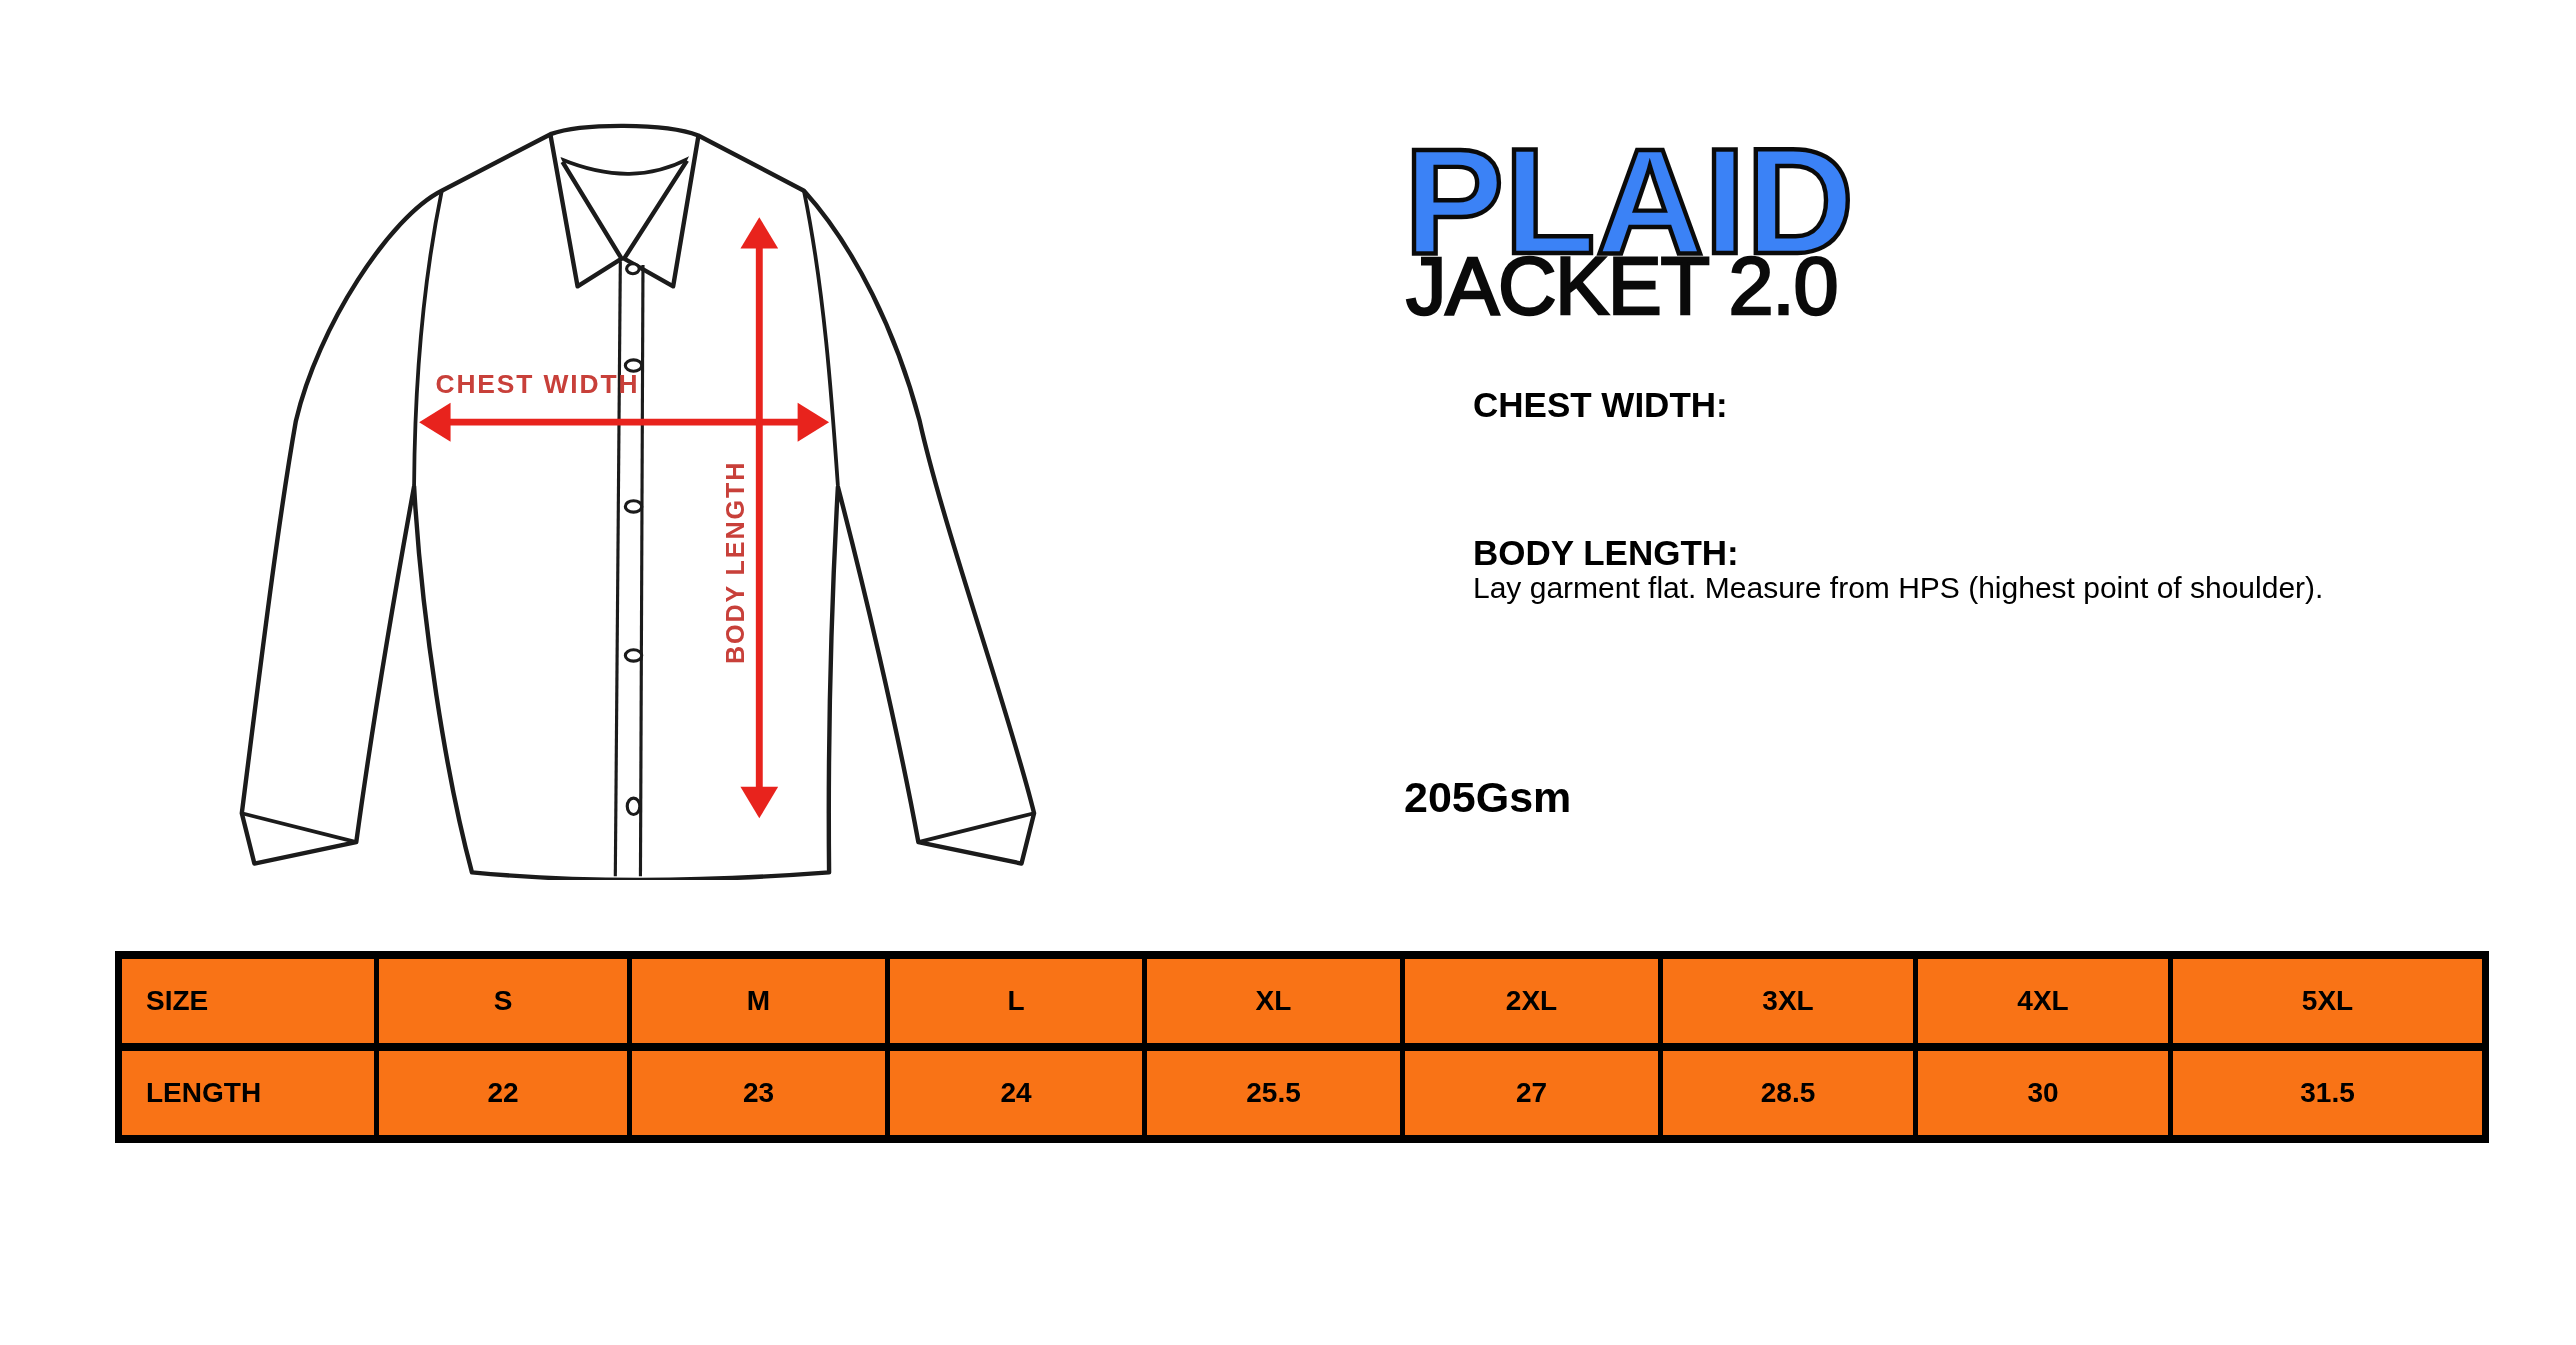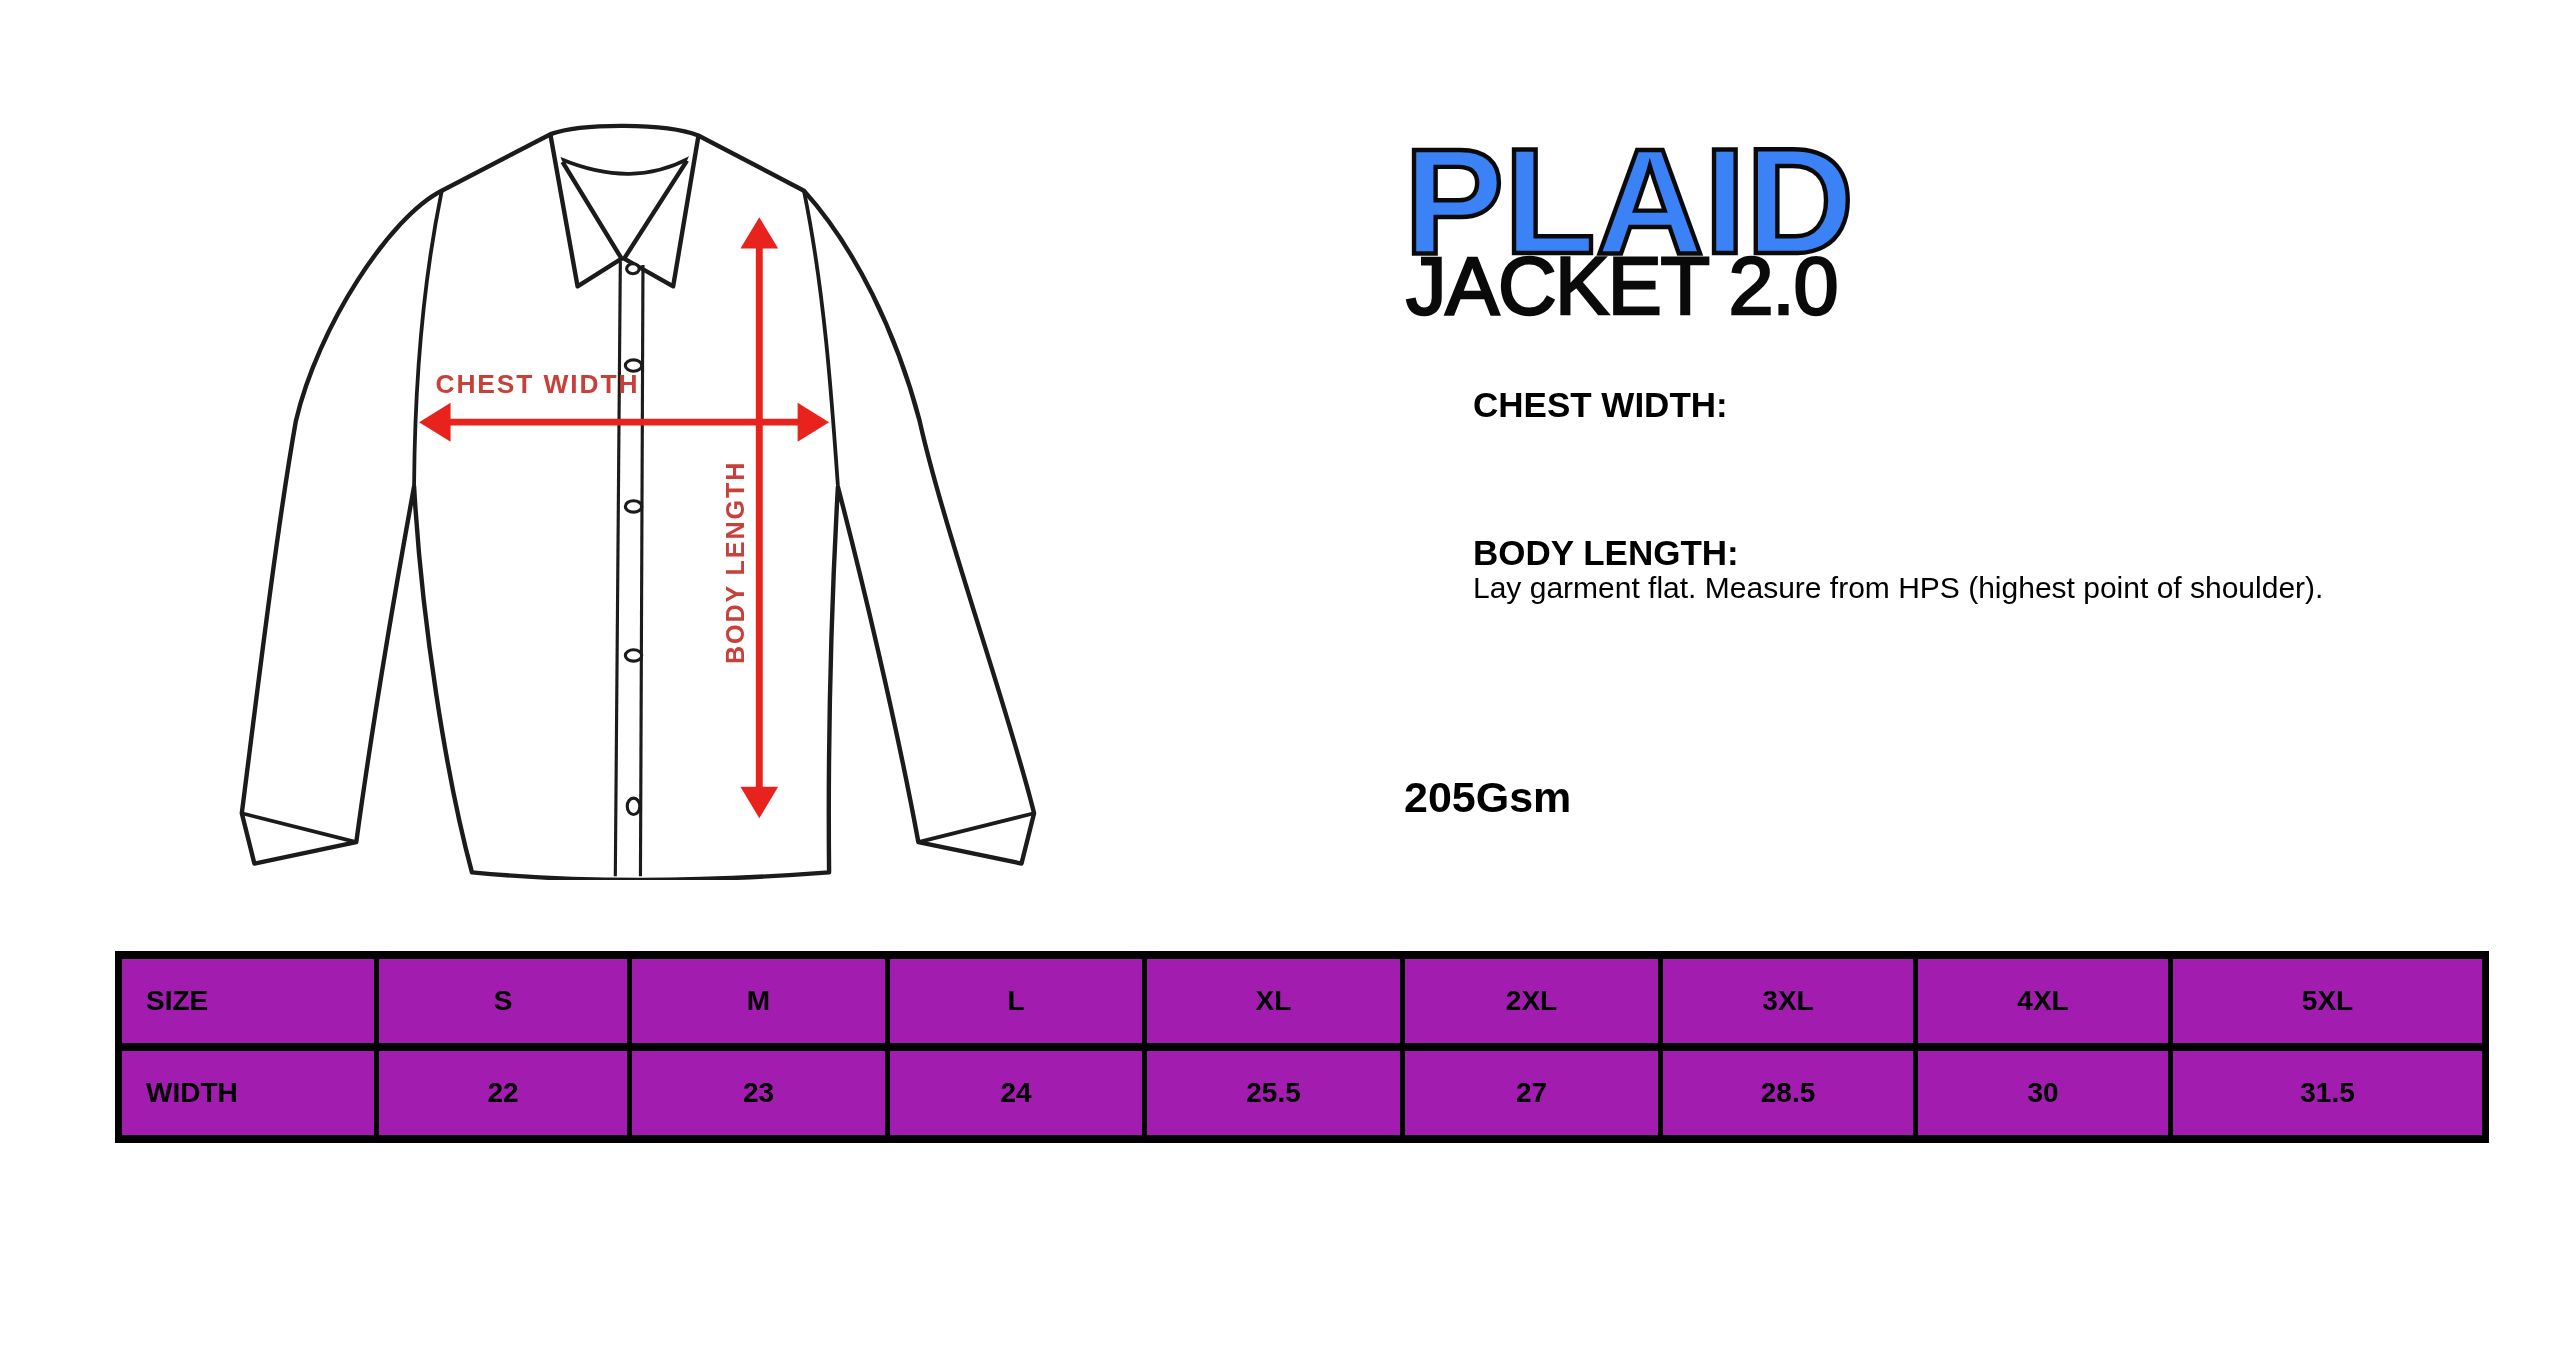--- a/index.html
+++ b/index.html
@@ -40,21 +40,21 @@
   
   .chart-wrap { position:absolute; left:115px; top:951px; }
   table.size-chart {
     border-collapse:collapse; table-layout:fixed; width:2365px;
     font-family:"Liberation Sans", sans-serif;
   }
   table.size-chart td {
     border-left:5.7px solid #000; border-right:5.7px solid #000;
     border-top:8.8px solid #000; border-bottom:8.8px solid #000;
     height:92px; vertical-align:middle; text-align:center;
-    font-size:28px; font-weight:bold; background:#a21caf; color:#000;
+    font-size:28px; font-weight:bold; background:#f97316; color:#000;
   }
   table.size-chart { border:7.5px solid #000; }
   table.size-chart td.row-label { text-align:left; padding-left:24px; }
 </style>
 </head>
 <body>
 
 <div class="page">
 
   <div class="jacket-wrap">
@@ -144,21 +144,21 @@
             <td>S</td>
             <td>M</td>
             <td>L</td>
             <td>XL</td>
             <td>2XL</td>
             <td>3XL</td>
             <td>4XL</td>
             <td>5XL</td>
           </tr>
           <tr>
-            <td class="row-label">WIDTH</td>
+            <td class="row-label">LENGTH</td>
             <td>22</td>
             <td>23</td>
             <td>24</td>
             <td>25.5</td>
             <td>27</td>
             <td>28.5</td>
             <td>30</td>
             <td>31.5</td>
           </tr>
         </tbody>

